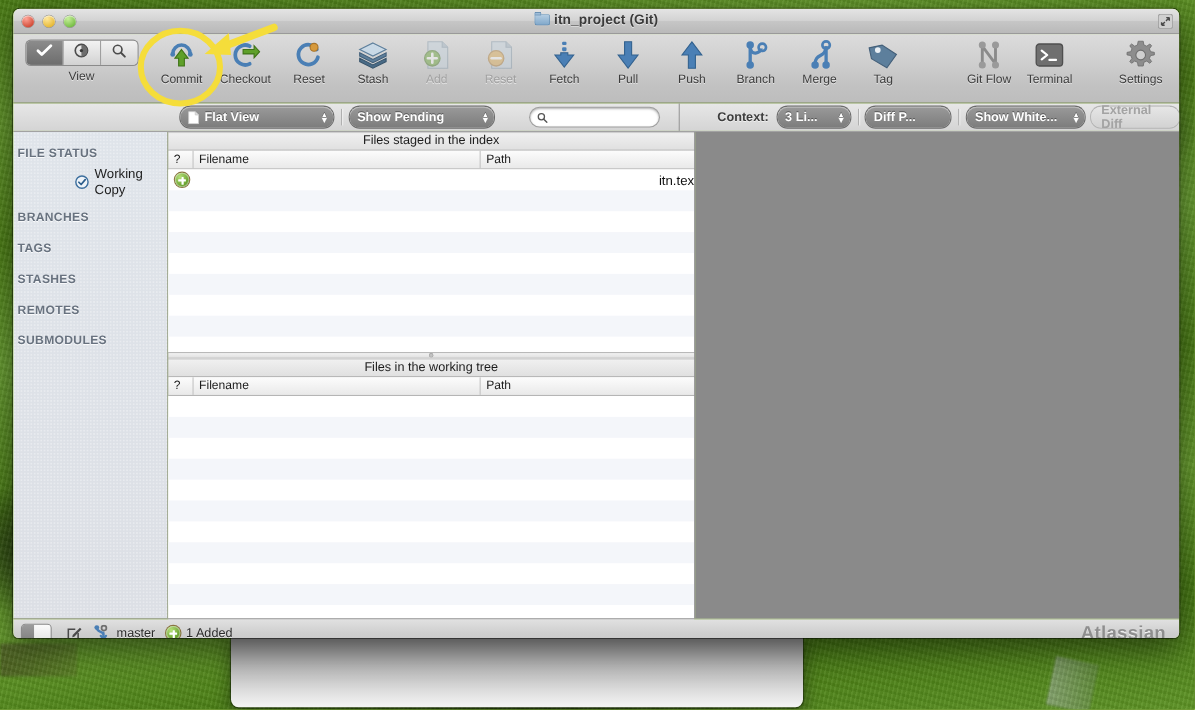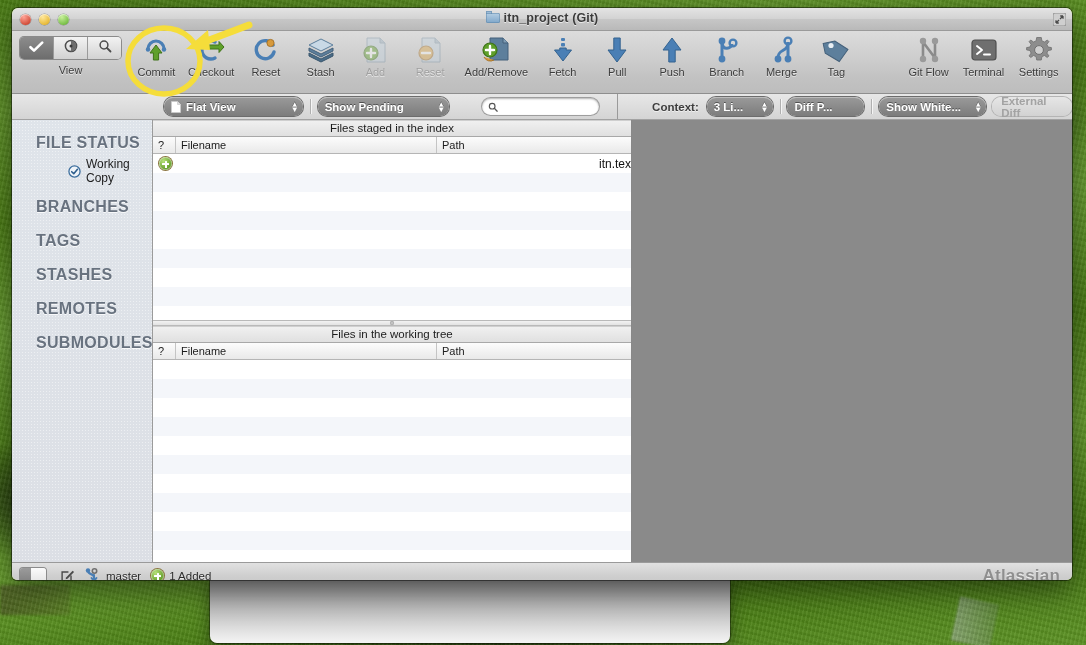--- a/index.html
+++ b/index.html
@@ -129,22 +129,22 @@
   #body{display:flex;height:442px;}
   #sidebar{
     width:140px;flex:none;position:relative;
     background:linear-gradient(180deg,#dfe4ea 0%,#dcdfe5 100%);
     border-right:1px solid #9b9b9b;
     padding-top:8px;
   }
   #sidebar::before{content:"";position:absolute;inset:0;
     background-image:radial-gradient(rgba(255,255,255,.85) .5px, transparent .6px);
     background-size:3px 3px;opacity:.55;pointer-events:none;}
-  .sb-head{font-size:16px;font-weight:bold;color:#68727f;letter-spacing:.3px;
-    padding:6px 0 4px 24px;text-shadow:0 1px 0 rgba(255,255,255,.8);position:relative;}
+  .sb-head{font-size:11px;font-weight:bold;color:#68727f;letter-spacing:.3px;
+    padding:6px 0 4px 4px;text-shadow:0 1px 0 rgba(255,255,255,.8);position:relative;}
   .sb-item{display:flex;align-items:center;gap:5px;padding:1px 0 1px 22px;font-size:12px;color:#1d1d1d;position:relative;margin-left:34px;}
 
   #center{width:478px;flex:none;display:flex;flex-direction:column;background:#fff;border-right:1px solid #888;}
   .pane{display:flex;flex-direction:column;}
   .pane-title{
     height:15px;line-height:15px;text-align:center;font-size:11.5px;font-weight:normal;color:#1c1c1c;
     background:linear-gradient(180deg,#f0f0f0,#e0e0e0);
     border-bottom:1px solid #a8a8a8;border-top:1px solid #cfcfcf;
   }
   .hdr-row{display:flex;height:16px;background:linear-gradient(180deg,#fcfcfc,#e9e9e9);border-bottom:1px solid #b5b5b5;}
@@ -309,32 +309,20 @@
         <svg width="26" height="28" viewBox="0 0 26 28">
           <path d="M5 2 L18 2 L23 7 L23 26 L5 26 Z" fill="#c4d3df" stroke="#7d94a6" stroke-width="1"></path>
           <path d="M18 2 L18 7 L23 7" fill="#9db1c1" stroke="#7d94a6" stroke-width="1"></path>
           <circle cx="9" cy="17" r="7" fill="#dda martin" stroke="#a8742a" stroke-width="1.2" style="fill:#dda84a"></circle>
           <path d="M5 17 H13" stroke="#fff" stroke-width="2.4" stroke-linecap="round"></path>
         </svg>
       </div>
       <div class="tb-lb">Reset</div>
     </div>
 
-    <div class="tb-item tb-wide">
-      <div class="tb-ico">
-        <svg width="30" height="28" viewBox="0 0 30 28">
-          <path d="M9 2 L22 2 L27 7 L27 24 L9 24 Z" fill="#5d7f9c" stroke="#44607a" stroke-width="1"></path>
-          <path d="M22 2 L22 7 L27 7" fill="#7e9cb4" stroke="#44607a" stroke-width="1"></path>
-          <path d="M3 21 a7 7 0 0 0 10 3" fill="#d79a3c" stroke="#a8742a" stroke-width="1"></path>
-          <circle cx="9" cy="14" r="7" fill="#5fa02a" stroke="#3f7318" stroke-width="1.2"></circle>
-          <path d="M5 14 H13 M9 10 V18" stroke="#fff" stroke-width="2.4" stroke-linecap="round"></path>
-        </svg>
-      </div>
-      <div class="tb-lb">Add/Remove</div>
-    </div>
 
     <div class="tb-item">
       <div class="tb-ico">
         <svg width="24" height="28" viewBox="0 0 24 28">
           <rect x="10" y="2" width="4" height="3" rx="1" fill="#4a7fb5"></rect>
           <rect x="10" y="7" width="4" height="3.5" rx="1" fill="#4a7fb5"></rect>
           <path d="M12 25 L3.5 14 L8.8 14 L8.8 12 L15.2 12 L15.2 14 L20.5 14 Z" fill="#4a7fb5" stroke="#33628f" stroke-width="1"></path>
         </svg>
       </div>
       <div class="tb-lb">Fetch</div>

